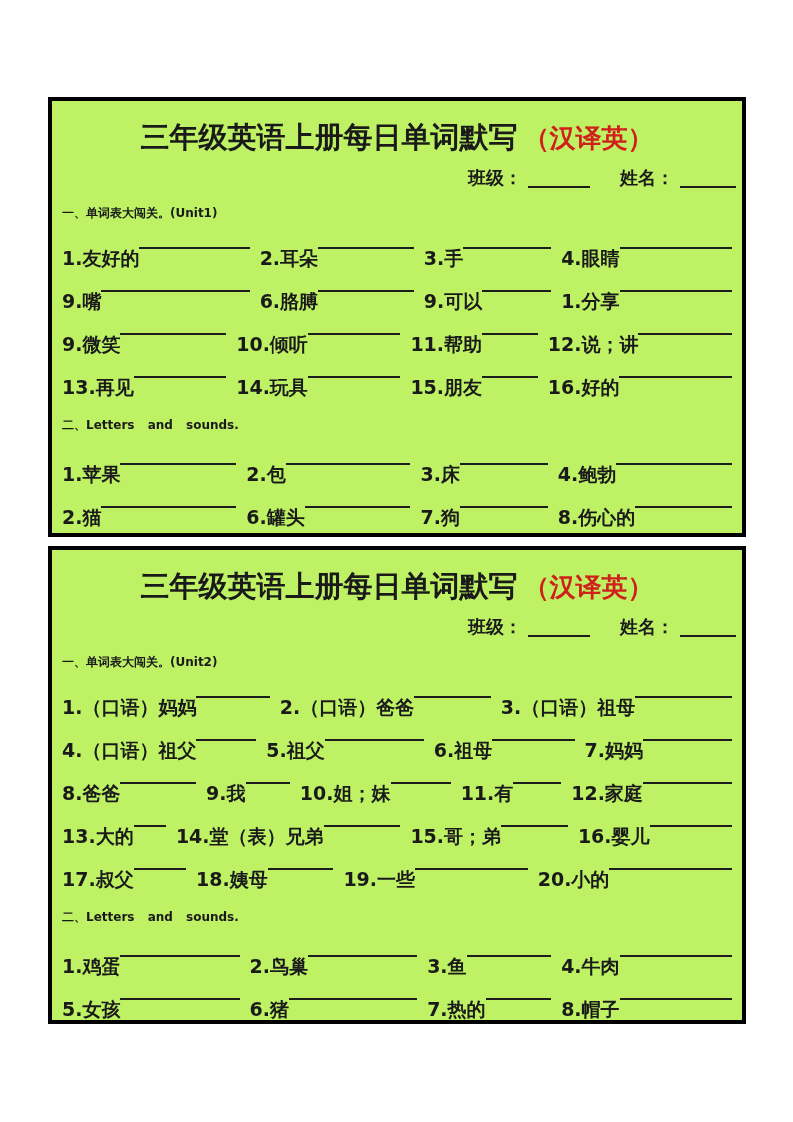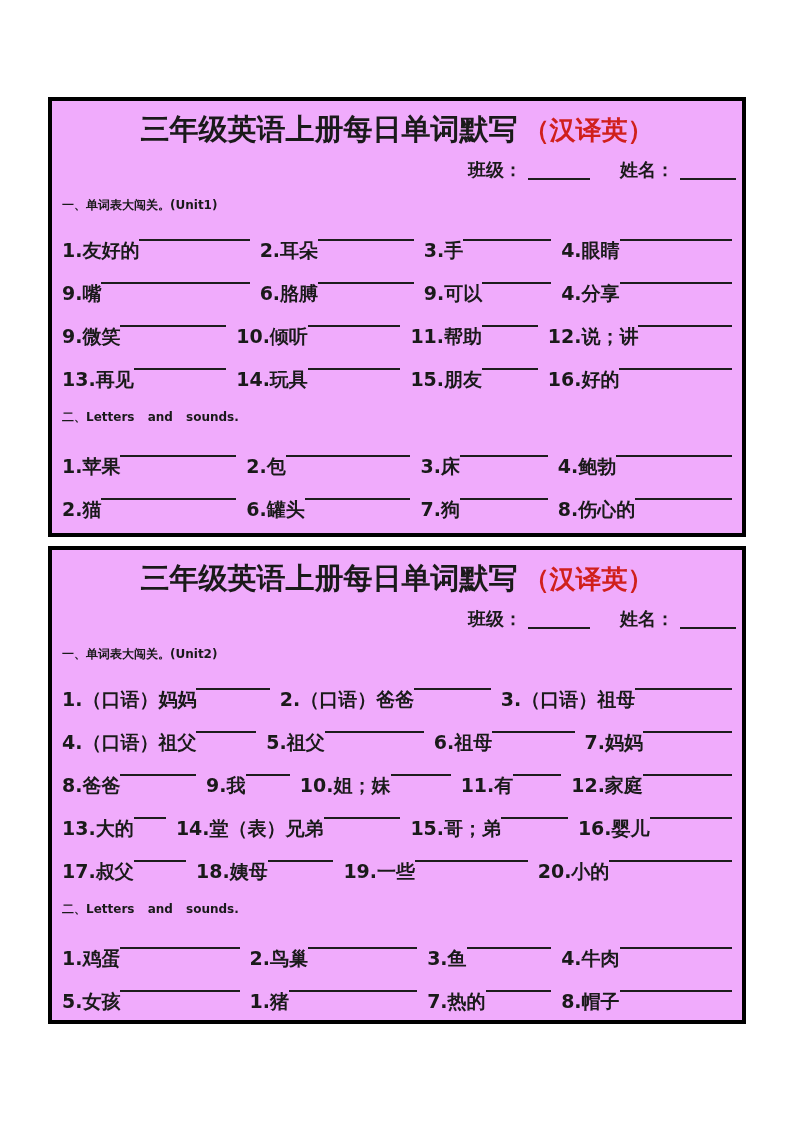--- a/index.html
+++ b/index.html
@@ -7,21 +7,21 @@
     position:relative;
     width:793px;height:1122px;
     background:#ffffff;
     font-family:"DejaVu Sans","Liberation Sans",sans-serif;
     color:#1a1a1a;
     overflow:hidden;
   }
   .sheet-box{
     position:absolute;left:48px;width:698px;
     border:4px solid #000;box-sizing:border-box;
-    background:#f0abfc;padding:0 10px;
+    background:#bef264;padding:8px 10px;
   }
   .box-1{top:97px;height:440px;}
   .box-2{top:546px;height:478px;}
 
   .title-row{
     text-align:center;margin-top:8px;line-height:40px;
     font-size:29px;font-weight:700;white-space:nowrap;
   }
   .title-note{color:#d0201c;font-size:26px;margin-left:6px;font-weight:700;}
 
@@ -97,21 +97,21 @@
         </span>
       <span class="item" style="width:24.5%">
           <b class="label">6.胳膊</b>
           <i class="blank"></i>
         </span>
       <span class="item" style="width:20.5%">
           <b class="label">9.可以</b>
           <i class="blank"></i>
         </span>
       <span class="item" style="width:25.5%">
-          <b class="label">4.分享</b>
+          <b class="label">1.分享</b>
           <i class="blank"></i>
         </span>
     </div>
     <div class="word-row">
       <span class="item" style="width:26%">
           <b class="label">9.微笑</b>
           <i class="blank"></i>
         </span>
       <span class="item" style="width:26%">
           <b class="label">10.倾听</b>
@@ -308,21 +308,21 @@
           <b class="label">4.牛肉</b>
           <i class="blank"></i>
         </span>
     </div>
     <div class="word-row">
       <span class="item" style="width:28%">
           <b class="label">5.女孩</b>
           <i class="blank"></i>
         </span>
       <span class="item" style="width:26.5%">
-          <b class="label">1.猪</b>
+          <b class="label">6.猪</b>
           <i class="blank"></i>
         </span>
       <span class="item" style="width:20%">
           <b class="label">7.热的</b>
           <i class="blank"></i>
         </span>
       <span class="item" style="width:25.5%">
           <b class="label">8.帽子</b>
           <i class="blank"></i>
         </span>

